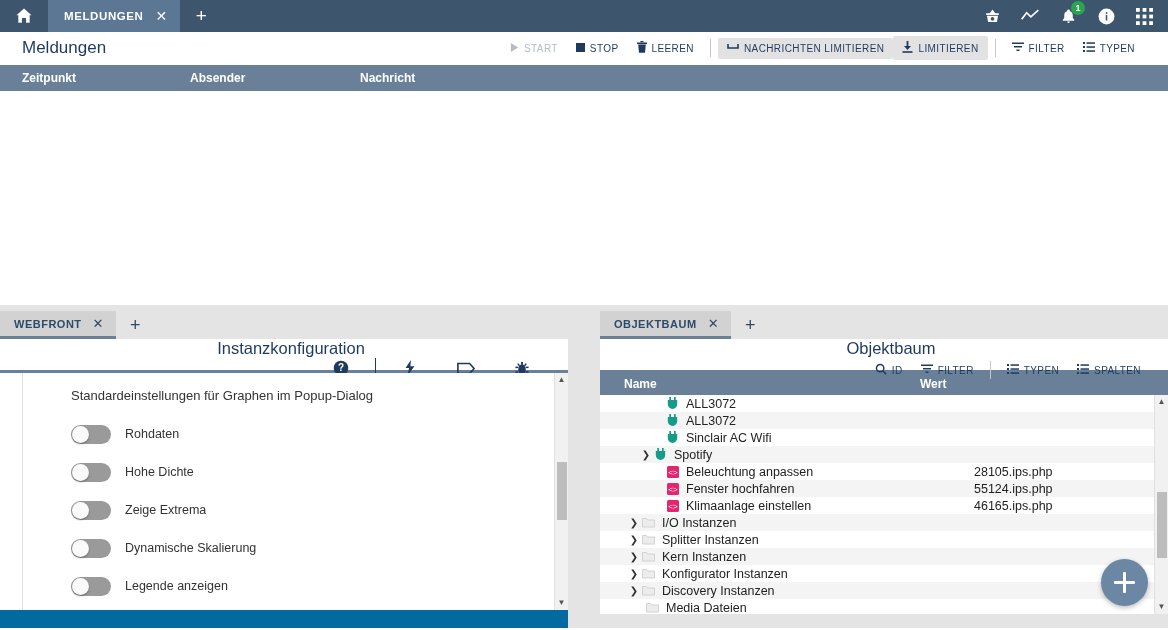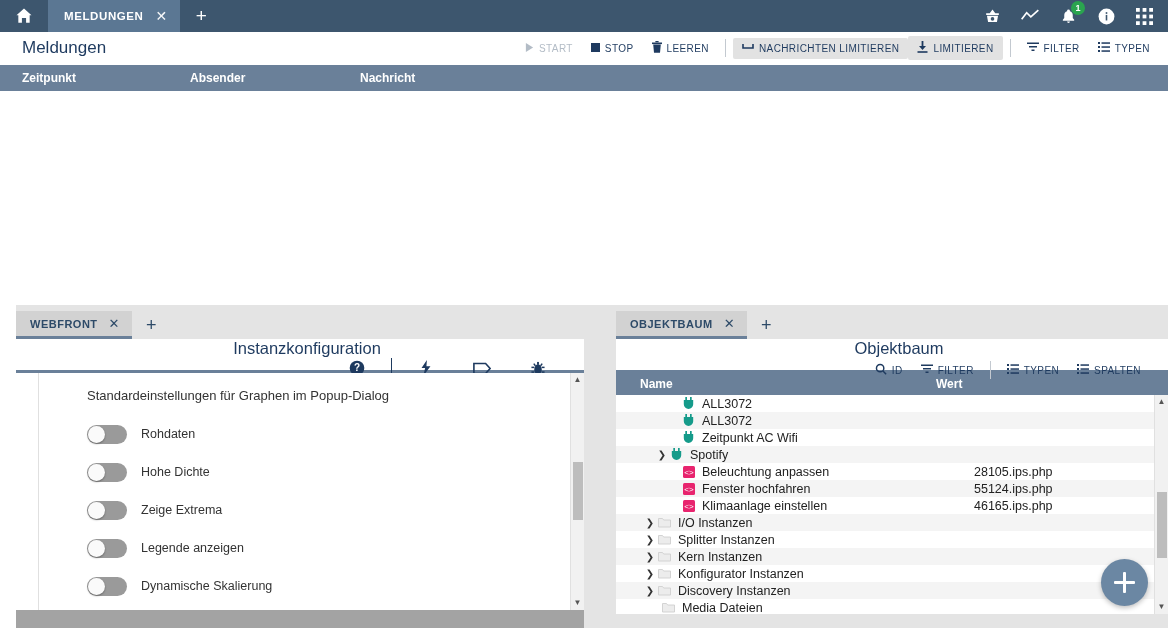--- a/index.html
+++ b/index.html
@@ -41,42 +41,42 @@
     display: flex; align-items: center; justify-content: center;
   }
 
   
   .meld-head {
     height: 33px; background: #ffffff;
     display: flex; align-items: center; padding-left: 22px;
     border-bottom: 1px solid #ffffff;
   }
   .panel-title { font-size: 17px; color: #1e3a5f; font-weight: 400; }
-  .meld-tools { margin-left: auto; display: flex; align-items: center; padding-right: 9px; gap: 0; justify-content: flex-end; }
+  .meld-tools { margin-left: auto; display: flex; align-items: center; padding-right: 24px; gap: 0; justify-content: flex-end; }
   .tbtn {
     display: flex; align-items: center; gap: 5px;
     padding: 5px 9px; font-size: 10px; letter-spacing: .4px;
     color: #1e3a5f; white-space: nowrap;
   }
   .tbtn.disabled { color: #b3bcc6; }
   .tbtn.active { background: #e2e2e2; border-radius: 2px; }
   .tsep { width: 1px; height: 18px; background: #c3c9d0; margin: 0 7px; }
 
   .colhead {
     height: 26px; background: #6a8099; display: flex; align-items: center;
     color: #ffffff; font-size: 12px; font-weight: bold;
   }
   .colhead .c1 { width: 190px; padding-left: 22px; }
   .colhead .c2 { width: 170px; }
   .colhead .c3 { flex: 1; }
   .meld-body { height: 214px; background: #ffffff; }
 
   
   .split { display: flex; height: 323px; }
-  .pane-left { width: 568px; background: #a3a3a3; position: relative; margin-left: 16px; }
+  .pane-left { width: 568px; background: #0369a1; position: relative; }
   .pane-gap { width: 32px; background: #e4e4e4; }
   .pane-right { flex: 1; background: #e4e4e4; position: relative; }
 
   .subtabs { height: 34px; display: flex; align-items: flex-end; background: #e4e4e4; }
   .subtab {
     display: flex; align-items: center; gap: 11px;
     height: 28px; padding: 0 12px 0 14px;
     background: #d2d2d2; color: #2d4a68;
     font-size: 11px; font-weight: bold; letter-spacing: .5px;
     border-bottom: 3px solid #6a8099;
@@ -339,25 +339,25 @@
             <div class="torow">
               <div class="toggle"></div>
               <span>Hohe Dichte</span>
             </div>
             <div class="torow">
               <div class="toggle"></div>
               <span>Zeige Extrema</span>
             </div>
             <div class="torow">
               <div class="toggle"></div>
-              <span>Legende anzeigen</span>
+              <span>Dynamische Skalierung</span>
             </div>
             <div class="torow">
               <div class="toggle"></div>
-              <span>Dynamische Skalierung</span>
+              <span>Legende anzeigen</span>
             </div>
           </div>
 
           <div class="vscroll">
             <div class="vs-arrow">▲</div>
             <div class="vs-track">
               <div class="vs-thumb" style="top:78px;height:58px;"></div>
             </div>
             <div class="vs-arrow">▼</div>
           </div>
@@ -459,21 +459,21 @@
               <div class="trow">
                 <div class="ind-deep" style="display:flex;align-items:center;flex:1;">
                   <span class="chev"></span>
                   <span class="ic">
                     <svg width="11" height="13" viewBox="0 0 11 13" fill="#159b8a">
                       <rect x="2.3" y="0" width="1.7" height="3"></rect>
                       <rect x="7" y="0" width="1.7" height="3"></rect>
                       <path d="M0.8 3h9.4v4.2a4.7 4.7 0 0 1-4.7 4.7A4.7 4.7 0 0 1 .8 7.2z"></path>
                     </svg>
                   </span>
-                  <span class="nm" style="padding-left:5px">Zeitpunkt AC Wifi</span>
+                  <span class="nm" style="padding-left:5px">Sinclair AC Wifi</span>
                 </div>
                 <span class="val"></span>
               </div>
               <div class="trow alt">
                 <div class="ind-deep2" style="display:flex;align-items:center;flex:1;">
                   <span class="chev">❯</span>
                   <span class="ic">
                     <svg width="11" height="13" viewBox="0 0 11 13" fill="#159b8a">
                       <rect x="2.3" y="0" width="1.7" height="3"></rect>
                       <rect x="7" y="0" width="1.7" height="3"></rect>

